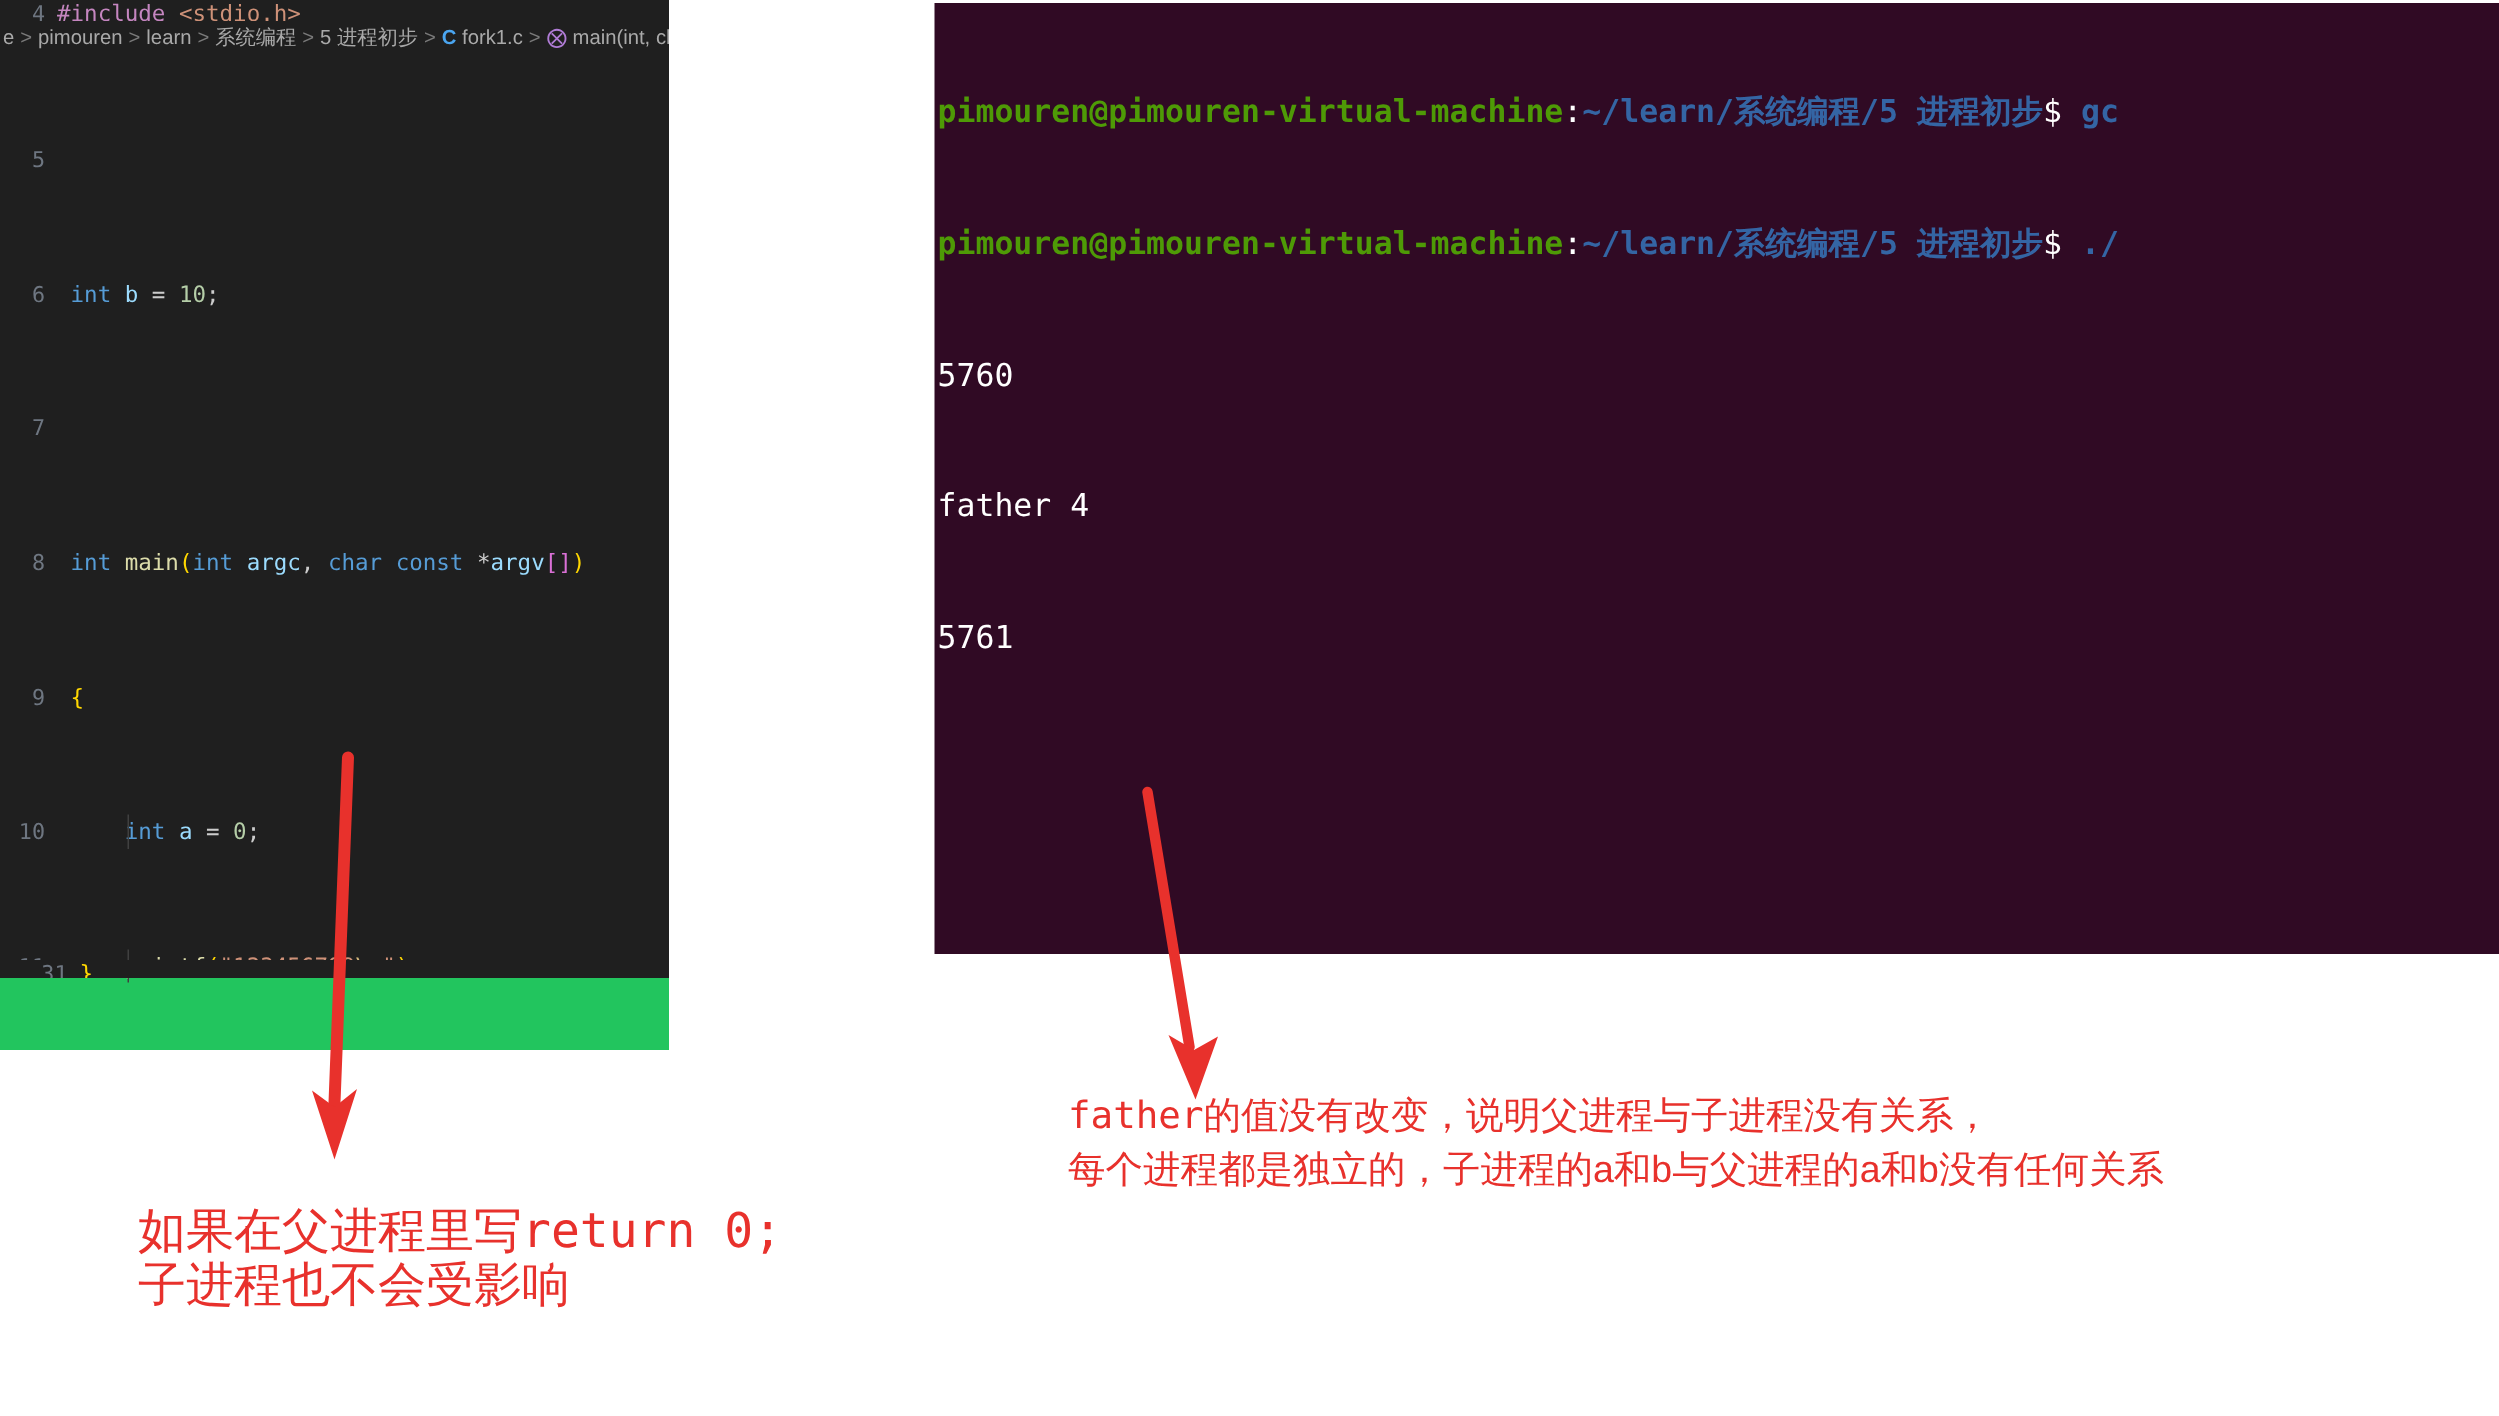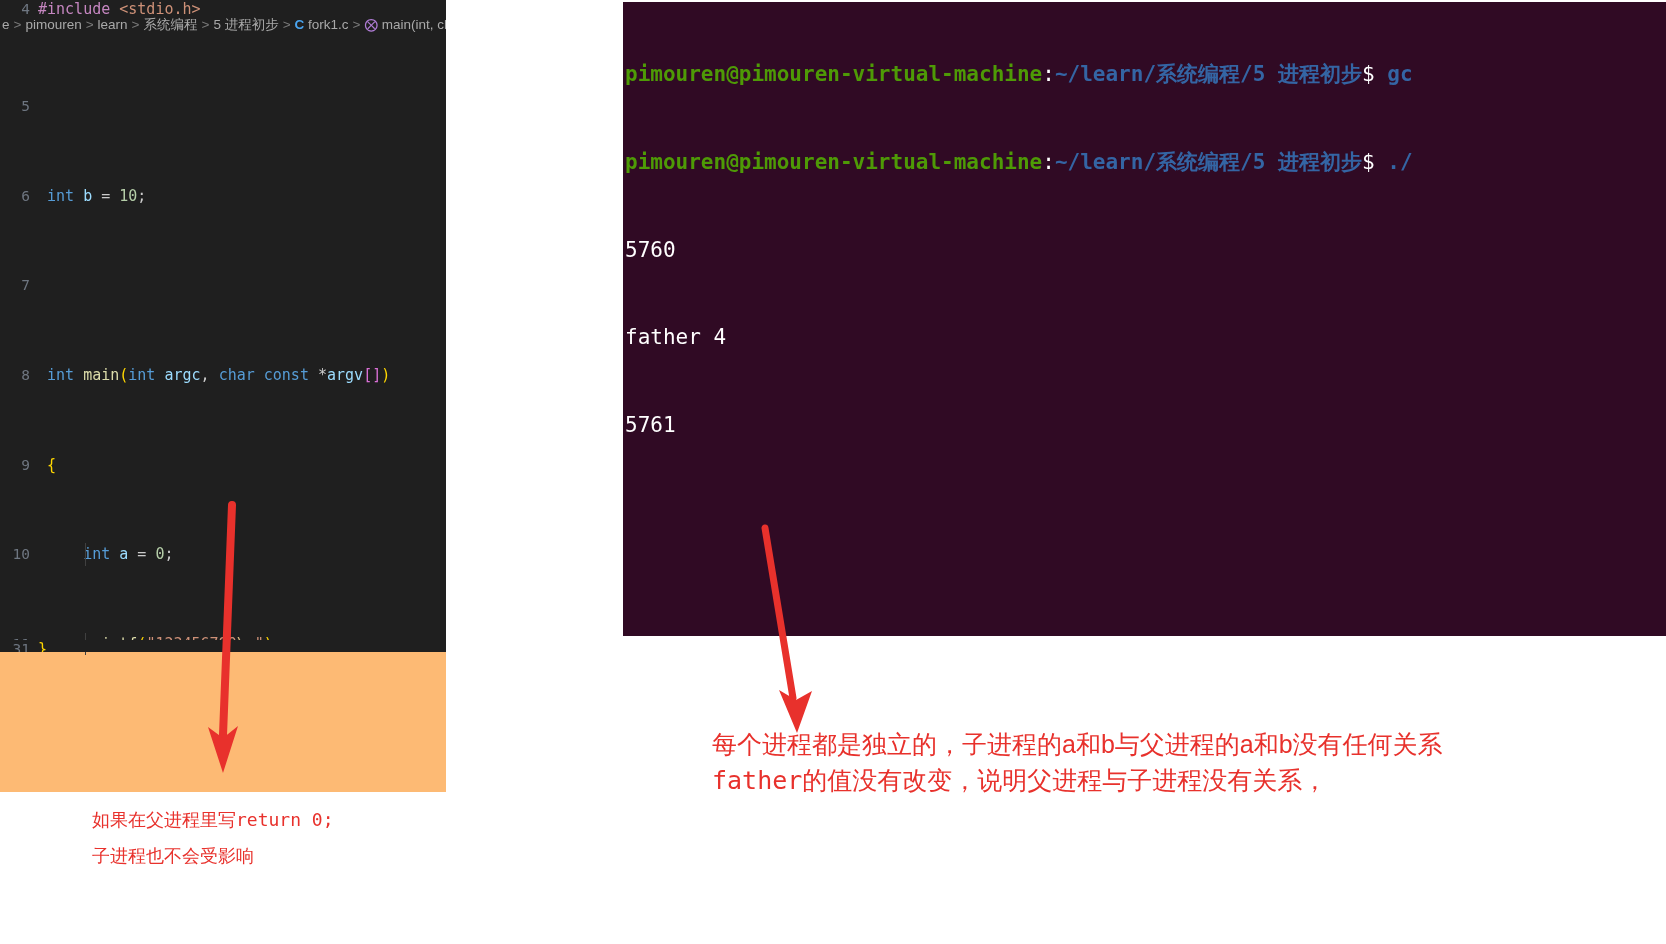--- a/index.html
+++ b/index.html
@@ -14,22 +14,22 @@
     overflow: hidden;
     font-family: "Liberation Sans", sans-serif;
   }
 
   
   #editor-pane {
     position: absolute;
     left: 0px;
     top: 0px;
     width: 446px;
-    height: 792px;
-    background: #fdba74;
+    height: 700px;
+    background: #22c55e;
     overflow: hidden;
   }
   #breadcrumb {
     position: absolute;
     left: 0;
     top: 14px;
     height: 22px;
     width: 446px;
     background: #1f1f1f;
     color: #a9a9a9;
@@ -107,20 +107,21 @@
   }
   #clipped-bottom {
     position: absolute;
     left: 0; top: 640px;
     width: 446px; height: 12px;
     background: #1f1f1f;
     overflow: hidden;
     font-family: "DejaVu Sans Mono", monospace;
     font-size: 15px;
     white-space: pre;
+    padding-left: 15px;
   }
 
   
   #terminal-pane {
     position: absolute;
     left: 623px;
     top: 2px;
     width: 1224px;
     height: 634px;
     background: #300a24;
@@ -147,21 +148,21 @@
   
   .anno-text {
     position: absolute;
     color: #e8312c;
     font-family: "Liberation Sans", sans-serif;
     white-space: nowrap;
   }
   #anno-left {
     left: 92px;
     top: 802px;
-    font-size: 18px;
+    font-size: 32px;
     line-height: 36px;
   }
   #anno-left .mono {
     font-family: "DejaVu Sans Mono", monospace;
   }
   #anno-right {
     left: 712px;
     top: 726px;
     font-size: 25px;
     line-height: 36px;
@@ -276,15 +277,15 @@
   <path d="M 20 0 L 48 170" stroke="#e8312c" stroke-width="7" fill="none" stroke-linecap="round"></path>
   <path d="M 52 205 L 34 162 L 51 172 L 67 163 Z" fill="#e8312c"></path>
 </svg>
 
 <div class="anno-text" id="anno-left">
   <div><span>如果在父进程里写</span><span class="mono">return 0;</span></div>
   <div>子进程也不会受影响</div>
 </div>
 
 <div class="anno-text" id="anno-right">
+  <div><span class="mono">father</span><span>的值没有改变，说明父进程与子进程没有关系，</span></div>
   <div>每个进程都是独立的，子进程的a和b与父进程的a和b没有任何关系</div>
-  <div><span class="mono">father</span><span>的值没有改变，说明父进程与子进程没有关系，</span></div>
 </div>
 
 </body></html>

